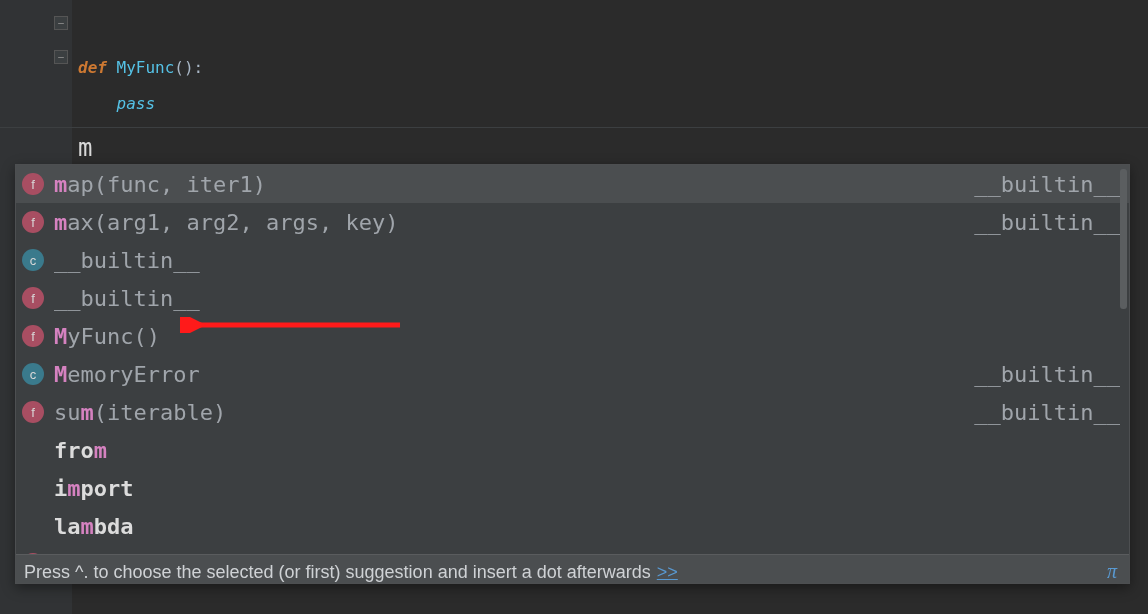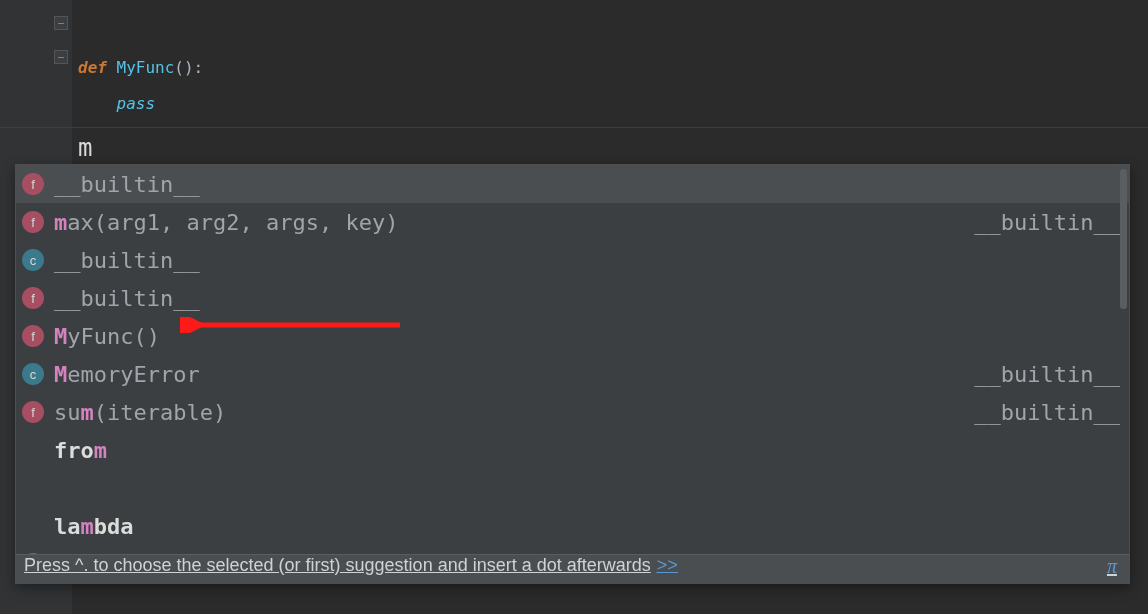--- a/index.html
+++ b/index.html
@@ -111,26 +111,25 @@
   .icon.none { background: transparent; }
   .signature { flex: 1; white-space: nowrap; overflow: hidden; }
   .match { color: #d582c0; font-weight: bold; }
   .bold { color: #dcdcdc; font-weight: bold; }
   .tail { color: #a0a5ab; margin-right: 3px; }
   .status-bar {
     height: 29px;
     background: #4b4e50;
     border-top: 1px solid #5a5c5e;
     display: flex;
-    align-items: flex-start;
+    align-items: flex-end;
     padding: 0 8px;
     font-family: -apple-system, 'Helvetica Neue', sans-serif;
     font-size: 18px;
     color: #cfd2d5;
-    text-decoration: underline;
   }
   .status-link { color: #5999d1; text-decoration: underline; margin-left: 6px; font-size: 18px; }
   .pi { margin-left: auto; font-family: serif; font-style: italic; font-size: 20px; color: #5999d1; margin-right: 4px; }
   .scrollbar {
     position: absolute;
     right: 2px;
     top: 4px;
     width: 7px;
     height: 140px;
     background: #5b5e60;
@@ -162,20 +161,21 @@
 
   <div class="divider"></div>
 
   <div class="typed-line">m</div>
 
   <div class="popup">
     <div class="popup-list" id="popup-list">
       <div class="scrollbar"></div>
     <div class="row selected">
           <span class="icon f">f</span>
+          <span class="signature"><span class="match">m</span>ap(func, iter1)</span>
           <span class="tail">__builtin__</span>
         </div>
         <div class="row">
           <span class="icon f">f</span>
           <span class="signature"><span class="match">m</span>ax(arg1, arg2, args, key)</span>
           <span class="tail">__builtin__</span>
         </div>
         <div class="row">
           <span class="icon c">c</span>
           <span class="tail">__builtin__</span>
@@ -197,20 +197,21 @@
           <span class="icon f">f</span>
           <span class="signature">su<span class="match">m</span>(iterable)</span>
           <span class="tail">__builtin__</span>
         </div>
         <div class="row">
           <span class="icon none"></span>
           <span class="signature"><span class="bold">fro</span><span class="match">m</span></span>
         </div>
         <div class="row">
           <span class="icon none"></span>
+          <span class="signature"><span class="bold">i</span><span class="match">m</span><span class="bold">port</span></span>
         </div>
         <div class="row">
           <span class="icon none"></span>
           <span class="signature"><span class="bold">la</span><span class="match">m</span><span class="bold">bda</span></span>
         </div>
         <div class="row">
           <span class="icon f">f</span>
           <span class="signature">for<span class="match">m</span>at(o, format_spec)</span>
           <span class="tail">__builtin__</span>
         </div>

